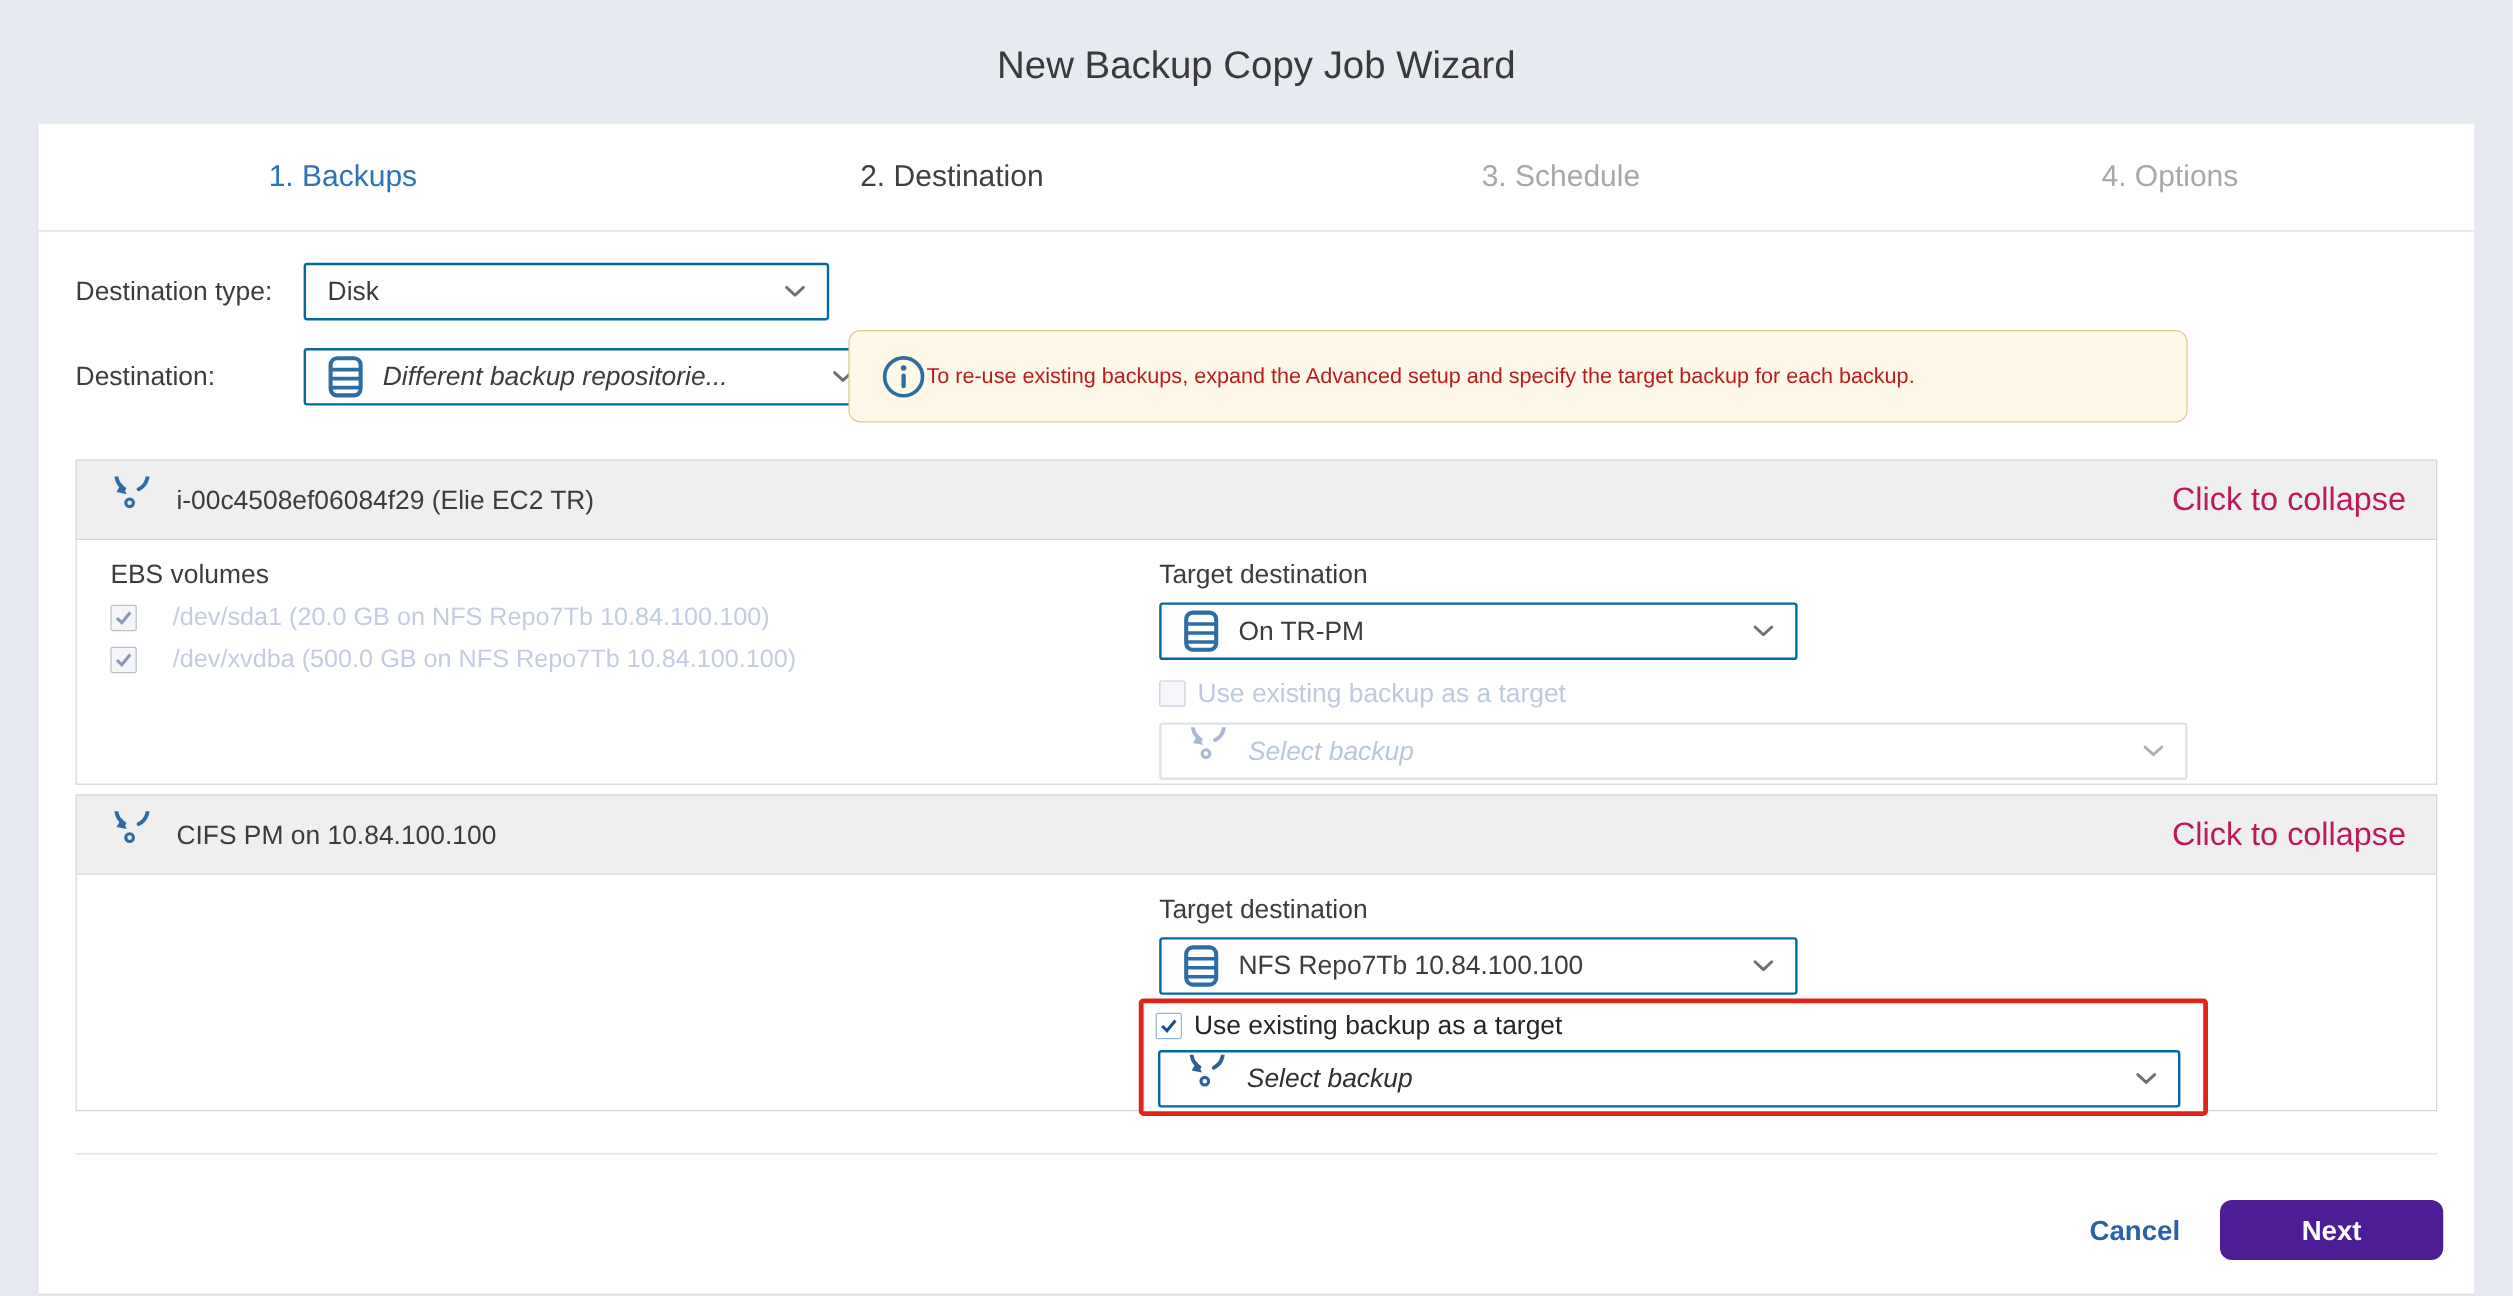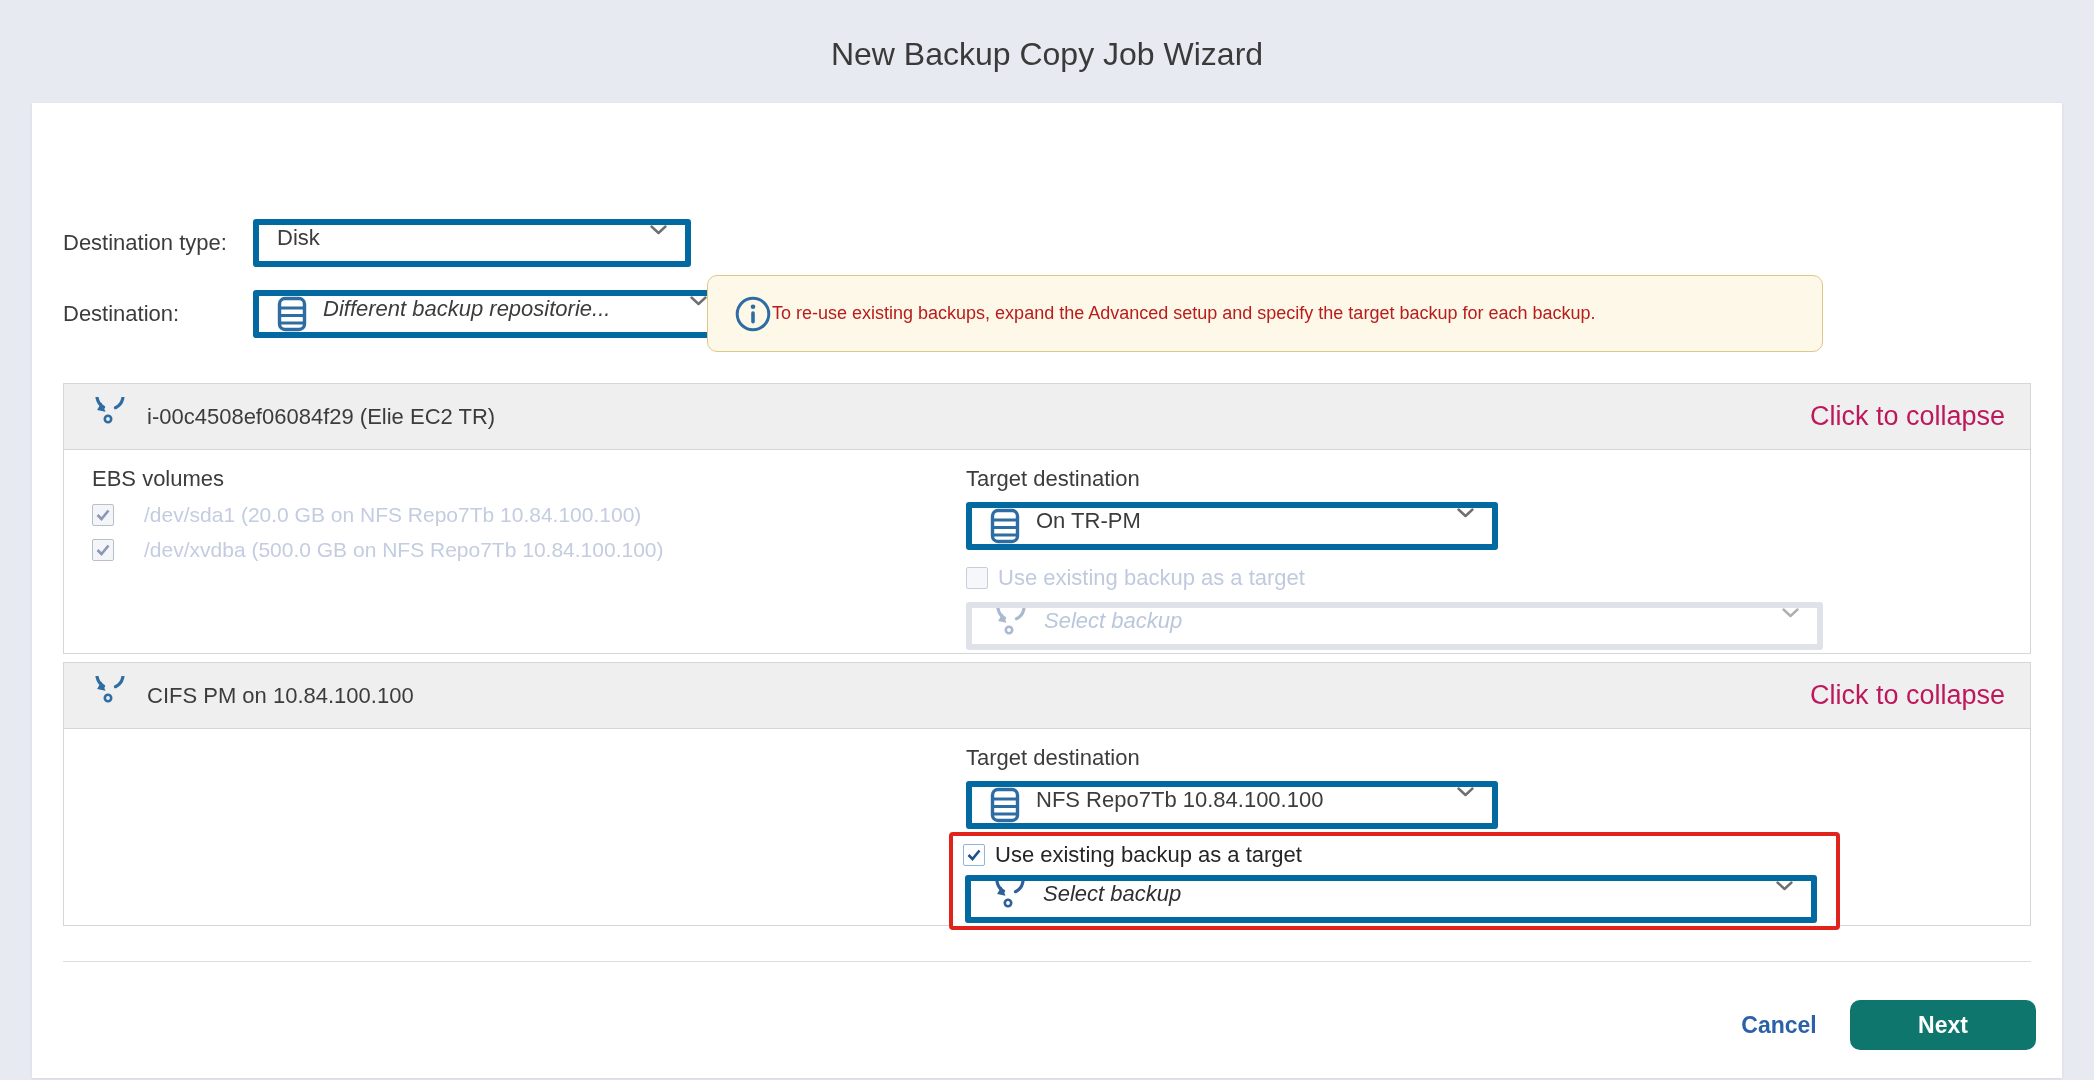--- a/index.html
+++ b/index.html
@@ -20,22 +20,22 @@
   .tabs{display:flex;height:89px;border-bottom:1px solid #dcdcdc;}
   .tab{flex:1;display:flex;align-items:center;justify-content:center;font-size:25px;cursor:pointer;}
   .tab.done{color:#2e74b5;}
   .tab.active{color:#3f3f3f;}
   .tab.upcoming{color:#a8a8a8;}
   
   .field-label{position:absolute;left:31px;height:48px;line-height:48px;font-size:22px;color:#3c3c3c;}
   #lbl-dtype{top:116px;} #lbl-dest{top:187px;}
   .select{
     box-sizing:border-box;height:48px;background:#fff;
-    border:6px solid #0369a1;border-radius:3px;
-    display:flex;align-items:flex-start;padding:0 18px;
+    border:2px solid #0369a1;border-radius:3px;
+    display:flex;align-items:center;padding:0 18px;
     font-size:22px;color:#3c3c3c;cursor:pointer;
   }
   .select .chev{margin-left:auto;display:flex;}
   .select .lead-icon{display:flex;margin-right:16px;}
   #sel-dtype{position:absolute;left:221px;top:116px;width:438px;}
   #sel-dest{position:absolute;left:221px;top:187px;width:478px;}
   #sel-dest .sel-text{font-style:italic;}
   .infobox{
     position:absolute;left:675px;top:172px;width:1116px;height:77px;
     box-sizing:border-box;background:#fdf8e7;border:1px solid #dcc98a;border-radius:10px;
@@ -93,31 +93,37 @@
   .redbox .use-row{margin:5px 0 0 10px;}
   .redbox .select{width:852px;margin:6px 0 0 12px;}
   
   .footer-divider{position:absolute;left:31px;top:858px;width:1968px;height:1px;background:#dcdcdc;}
   .cancel{
     position:absolute;left:1672px;top:897px;width:150px;height:50px;line-height:50px;
     text-align:center;font-size:23px;font-weight:bold;color:#2a61a8;cursor:pointer;
   }
   .next{
     position:absolute;left:1818px;top:897px;width:186px;height:50px;border-radius:10px;
-    background:#0f766e;color:#fff;font-size:23px;font-weight:bold;
+    background:#4c1d95;color:#fff;font-size:23px;font-weight:bold;
     display:flex;align-items:center;justify-content:center;cursor:pointer;
   }
 </style>
 </head>
 <body>
 
 <div class="title">New Backup Copy Job Wizard</div>
 
 <div class="card">
 
+  <div class="tabs">
+    <div class="tab done">1. Backups</div>
+    <div class="tab active">2. Destination</div>
+    <div class="tab upcoming">3. Schedule</div>
+    <div class="tab upcoming">4. Options</div>
+  </div>
 
   <div class="field-label" id="lbl-dtype">Destination type:</div>
   <div class="select" id="sel-dtype">
     <span class="sel-text">Disk</span>
     <span class="chev">
       <svg width="17" height="10" viewBox="0 0 17 10">
           <polyline points="1.5,1.5 8.5,8 15.5,1.5" fill="none" stroke="#6f6f6f" stroke-width="2.4" stroke-linecap="round" stroke-linejoin="round"></polyline>
         </svg>
     </span>
   </div>

